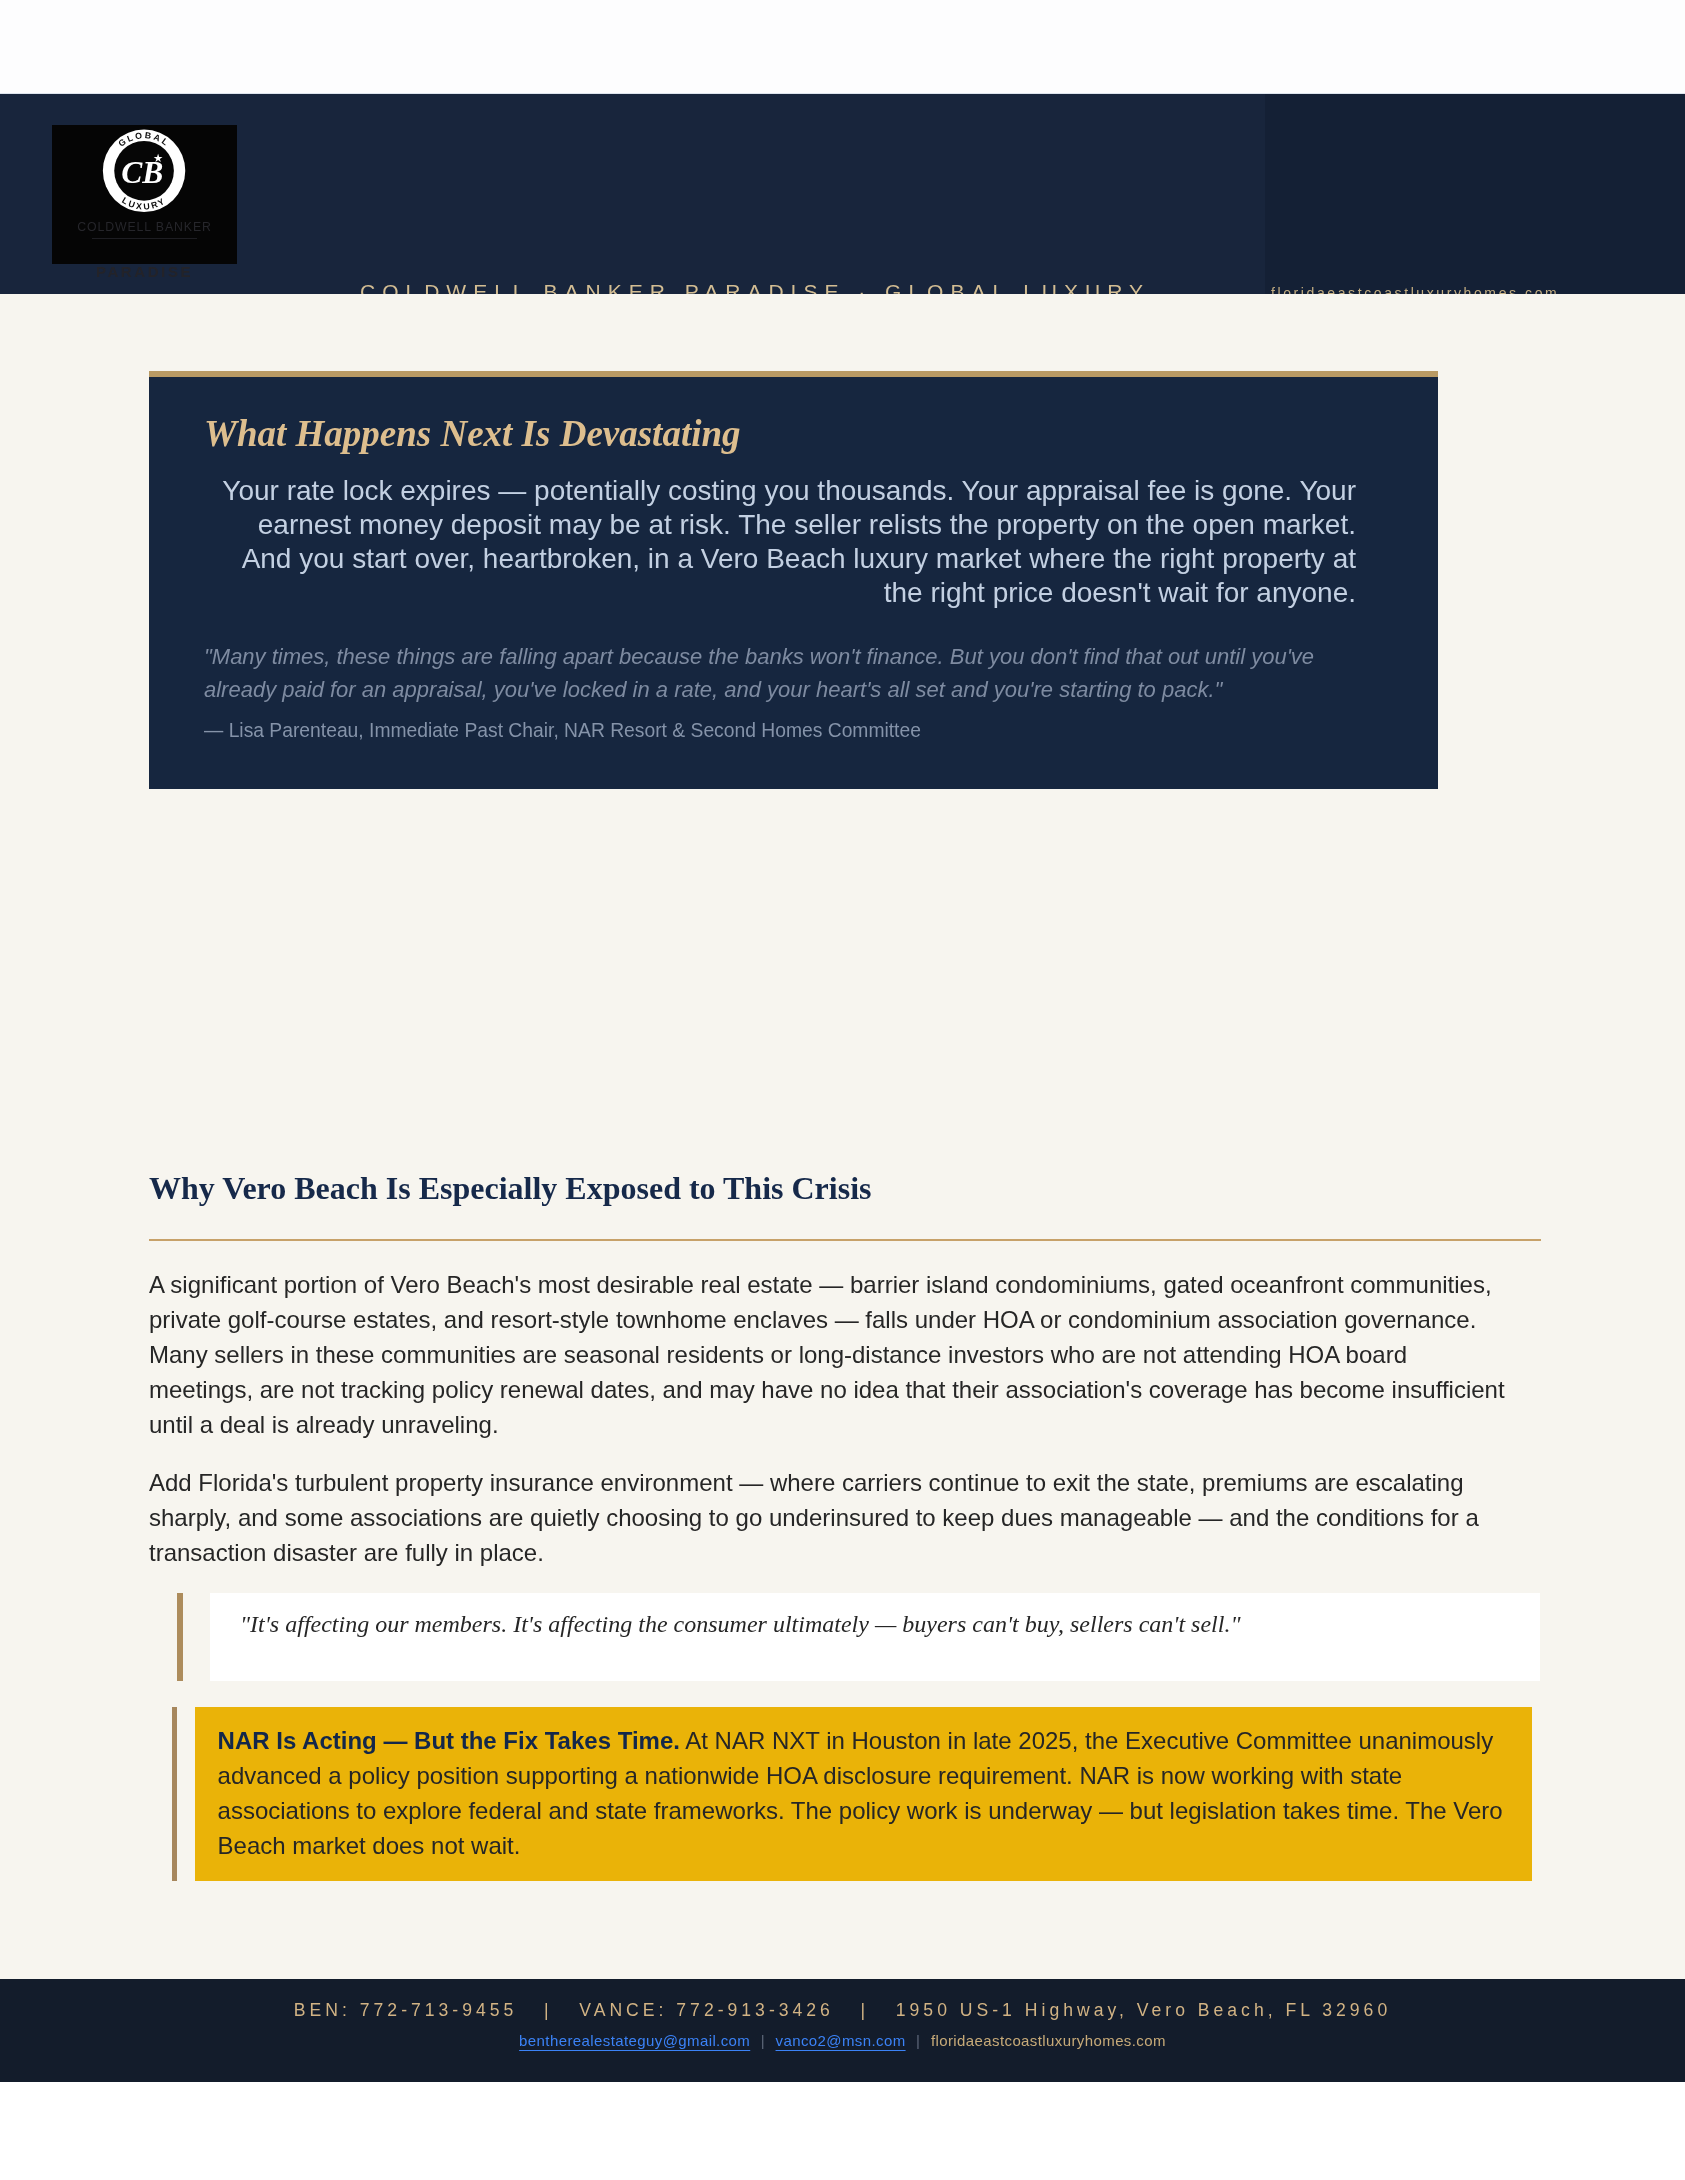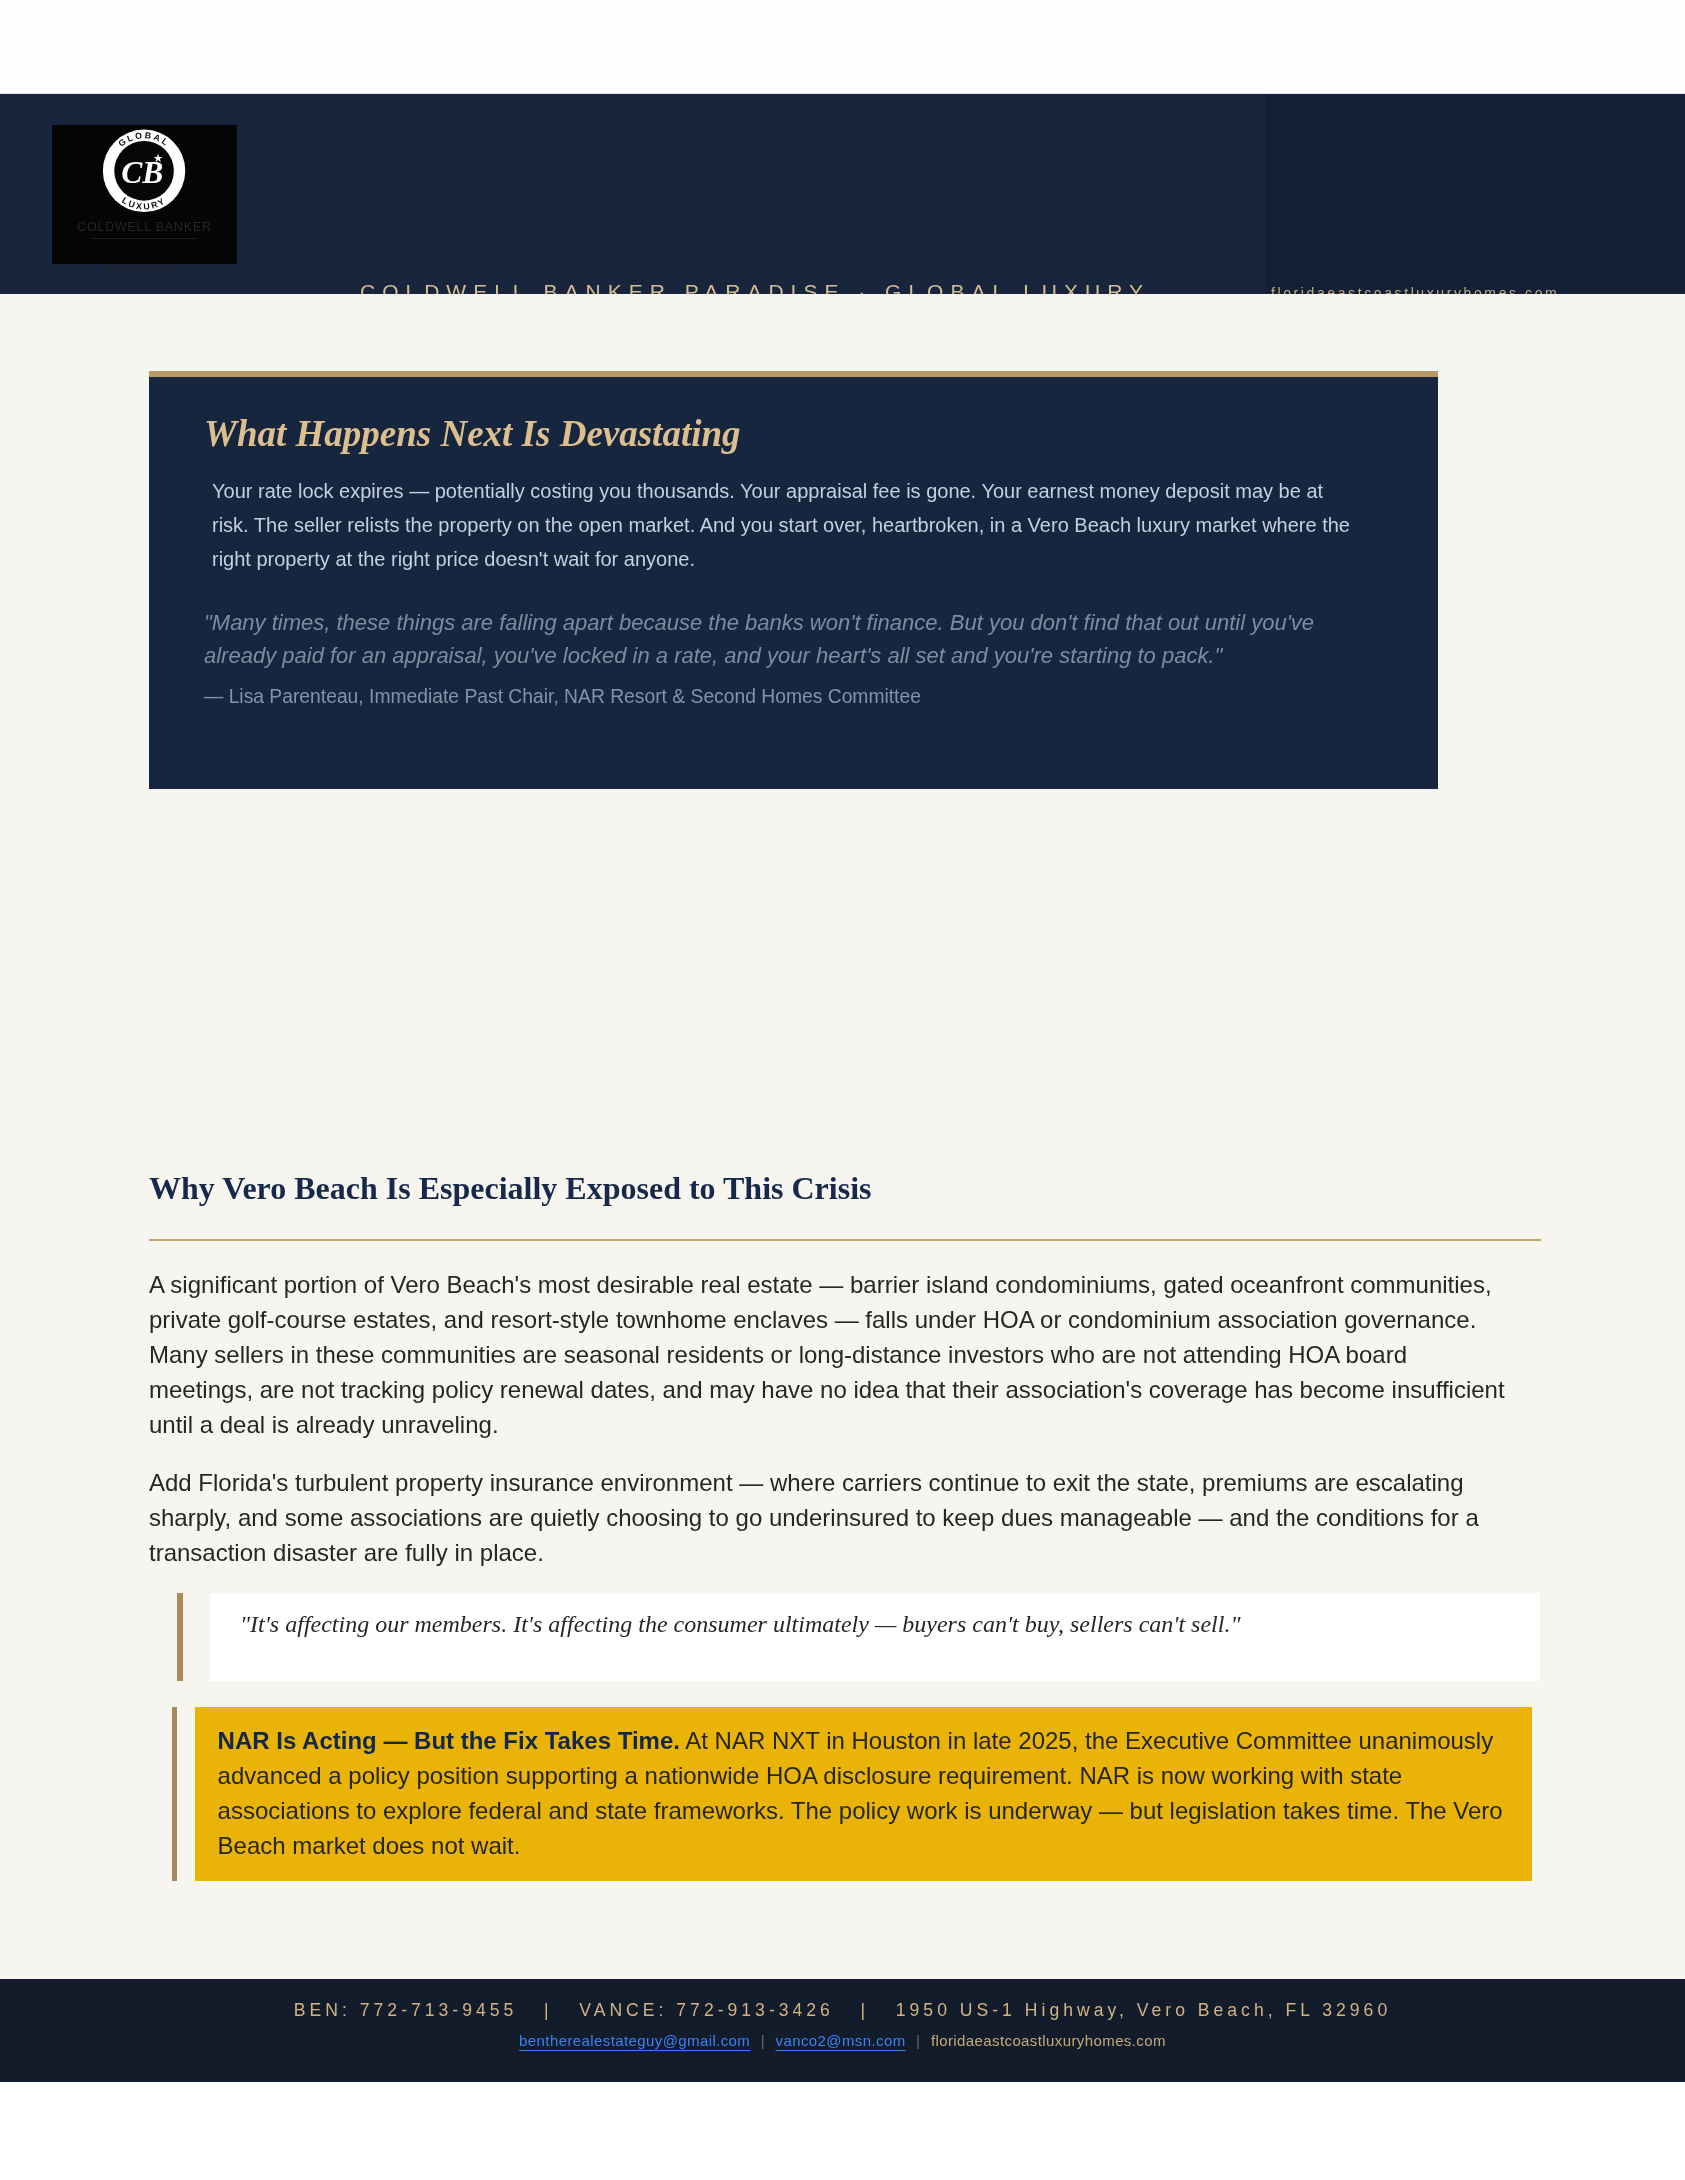--- a/index.html
+++ b/index.html
@@ -9,33 +9,33 @@
   
   .top-strip{height:93px;background:#fdfdfe;}
 
   
   .header{height:200px;background:#18253c;position:relative;border-top:1.8px solid #dde4ed;}
   .header-dark-right{position:absolute;top:0;right:0;width:420px;height:100%;background:rgba(5,10,20,0.18);}
   .logo{position:absolute;left:52px;top:31px;width:185px;height:139px;background:#050505;}
   .logo-names{position:absolute;left:0;top:95px;width:185px;text-align:center;}
   .logo-name1{font-size:12.3px;letter-spacing:0.9px;color:#26262b;font-weight:400;}
   .logo-rule{width:105px;margin:3.5px auto 2.6px auto;border-top:0.9px solid #1d1d22;}
-  .logo-name2{font-size:10px;letter-spacing:2.6px;color:#232329;font-weight:700;margin-top:24px;}
+  .logo-name2{font-size:15px;letter-spacing:2.6px;color:#232329;font-weight:700;margin-top:24px;}
   .brand-line{position:absolute;left:360px;top:186px;color:#d3bd93;font-size:21px;letter-spacing:7px;white-space:nowrap;text-align:center;}
   .header-url{position:absolute;left:1271px;top:191px;color:#c3ad82;font-size:14px;letter-spacing:2.6px;white-space:nowrap;}
 
   
   .main{height:1685px;background:#f7f5ef;position:relative;padding-left:16px;}
 
   
   .alert-box{position:absolute;left:149px;top:77px;width:1289px;height:418px;box-sizing:border-box;
     background:#16263f;border-top:6.1px solid #b99a64;padding:35px 66px 0 55px;}
   .alert-title{font-family:"Liberation Serif",serif;font-style:italic;font-weight:700;
     color:#ddbe8e;font-size:37px;margin:0 0 19.3px 0;}
-  .alert-body{color:#c3d0e2;font-size:20px;line-height:34px;margin:8px;max-width:1172px;}
+  .alert-body{color:#c3d0e2;font-size:28px;line-height:34px;margin:16px;max-width:1172px;text-align:right;}
   .alert-quote{color:#7e8ba1;font-size:22px;line-height:33px;font-style:italic;margin:30px 0 0 0;max-width:1181px;}
   .alert-attr{color:#8593a9;font-size:19.3px;margin:14px 0 0 0;}
 
   
   .h1{font-family:"Liberation Serif",serif;font-weight:700;color:#16294a;font-size:32px;
     margin:0;position:absolute;left:149px;top:876px;white-space:nowrap;}
   .gold-rule{position:absolute;left:149px;top:945px;width:1392px;border:none;border-top:2.6px solid #c7a169;margin:0;}
 
   
   .copy{position:absolute;left:149px;top:973px;width:1392px;}

